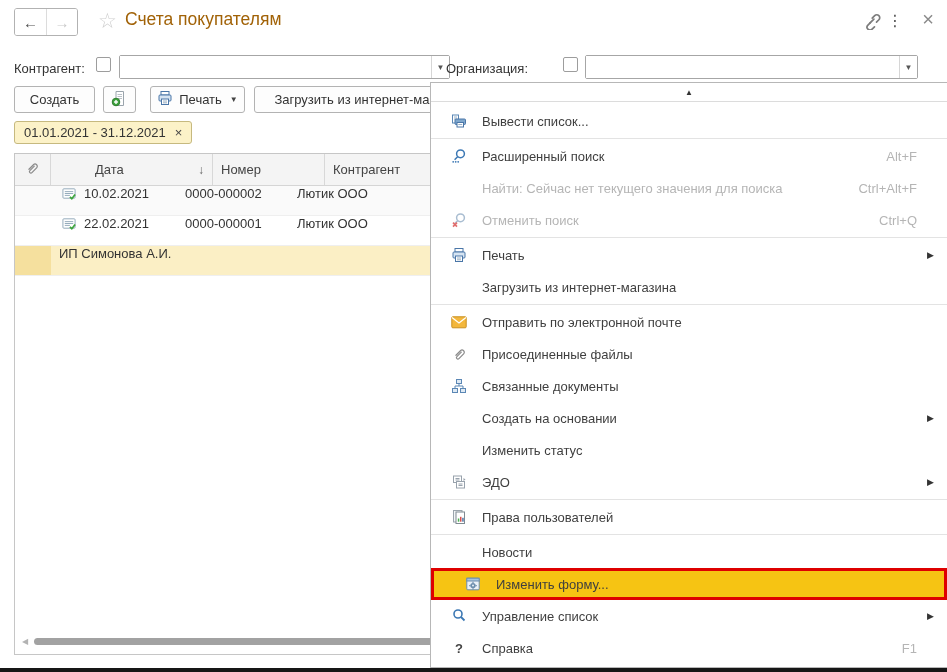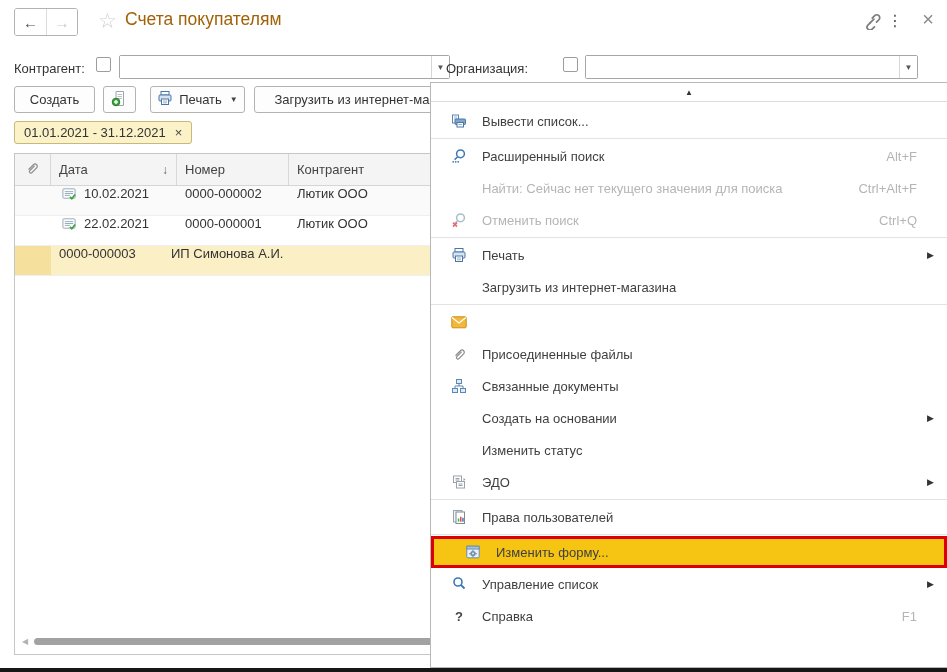--- a/index.html
+++ b/index.html
@@ -41,21 +41,21 @@
 
   
   .chip { position:absolute; left:14px; top:121px; height:23px; background:var(--chip-bg); border:1px solid #c6b97f; border-radius:3px; display:flex; align-items:center; padding:0 9px; font-size:13px; color:#333; gap:9px; }
   .chip .chip-close { font-size:13px; color:#444; cursor:pointer; line-height:1; }
 
   
   .grid { position:absolute; left:14px; top:153px; width:919px; height:502px; border:1px solid #c6c6c6; background:#fff; }
   .grid-header { display:flex; height:32px; background:#f4f4f4; border-bottom:1px solid #d5d5d5; font-size:13px; color:#444; }
   .gh-cell { display:flex; align-items:center; padding:0 8px; border-right:1px solid #d8d8d8; }
   .col-attach { width:36px; justify-content:center; padding:0; }
-  .col-date { width:126px; } .col-number { width:112px; } .col-contragent { flex:1; border-right:none; }
+  .col-date { width:126px;margin-left:36px; } .col-number { width:112px; } .col-contragent { flex:1; border-right:none; }
   .sort-arrow { margin-left:auto; color:#666; font-size:12px; }
   .grid-row { display:flex; height:30px; font-size:13px; color:#333; border-bottom:1px solid #efefef; align-items:stretch; cursor:pointer; }
   .grid-row:nth-child(odd) { background:#fafafa; }
   .grid-row.selected { background:var(--sel-row); }
   .grid-row.selected .gr-attach { background:var(--sel-accent); }
   .gr-cell { display:flex; align-items:flex-start; padding:0 8px; }
   .gr-attach { width:36px; }
   .gr-date { width:126px; gap:7px; padding-left:10px; }
   .gr-number { width:112px; }
   .gr-contragent { flex:1; }
@@ -208,21 +208,20 @@
                 </g>
                 <path d="M9 11.5 l2 2 l3.5-4.5" fill="none" stroke="#3ca53c" stroke-width="1.8"></path>
               </svg></span>
             <span>22.02.2021</span>
           </div>
           <div class="gr-cell gr-number">0000-000001</div>
           <div class="gr-cell gr-contragent">Лютик ООО</div>
         </div>
         <div class="grid-row selected">
           <div class="gr-cell gr-attach"></div>
-          <div class="gr-cell gr-number">0000-000003</div>
           <div class="gr-cell gr-contragent">ИП Симонова А.И.</div>
         </div>
       </div>
     <span class="hscroll-arrow">◀</span>
     <div class="hscroll-thumb"></div>
   </div>
 
   <div class="context-menu">
     <div class="menu-scrollup">
         <span>▲</span>
@@ -297,20 +296,21 @@
           <span class="mi-label">Загрузить из интернет-магазина</span>
         </div>
         <div class="menu-sep"></div>
         <div class="menu-item">
           <span class="mi-icon">
             <svg width="16" height="13" viewBox="0 0 16 13">
               <rect x="0.8" y="0.8" width="14.4" height="11" rx="1" fill="#f3b73c" stroke="#c98f1f"></rect>
               <path d="M1 1.5 L8 7 L15 1.5" fill="none" stroke="#fff" stroke-width="1.2"></path>
             </svg>
           </span>
+          <span class="mi-label">Отправить по электронной почте</span>
         </div>
         <div class="menu-item">
           <span class="mi-icon">
             <svg width="15" height="15" viewBox="0 0 16 16">
               <path d="M4.2 8.8 L9 4 a2.4 2.4 0 0 1 3.4 3.4 L7.4 12.4 a1.55 1.55 0 0 1-2.2-2.2 L9.9 5.5" fill="none" stroke="#8a8a8a" stroke-width="1.3" stroke-linecap="round"></path>
             </svg>
           </span>
           <span class="mi-label">Присоединенные файлы</span>
         </div>
         <div class="menu-item">
@@ -361,20 +361,24 @@
               <rect x="2.5" y="1.5" width="8.5" height="11.5" fill="#f2f5f7" stroke="#9aa4ac"></rect>
               <rect x="5" y="3" width="8.5" height="11.5" fill="#fff" stroke="#7f8a92"></rect>
               <rect x="6.8" y="9.5" width="1.5" height="3.2" fill="#4caf50"></rect>
               <rect x="9" y="7.8" width="1.5" height="4.9" fill="#d9534f"></rect>
               <rect x="11.2" y="8.8" width="1.5" height="3.9" fill="#4a76a8"></rect>
             </svg>
           </span>
           <span class="mi-label">Права пользователей</span>
         </div>
         <div class="menu-sep"></div>
+        <div class="menu-item">
+          <span class="mi-icon"></span>
+          <span class="mi-label">Новости</span>
+        </div>
         <div class="menu-item highlighted">
           <span class="mi-icon">
             <svg width="16" height="16" viewBox="0 0 16 16">
               <rect x="1.8" y="2.2" width="12.4" height="11.6" rx="1" fill="#eaf1f8" stroke="#6c8ead"></rect>
               <rect x="1.8" y="2.2" width="12.4" height="2.8" fill="#a8c4de" stroke="#6c8ead"></rect>
               <circle cx="8" cy="9.6" r="2.7" fill="#6c8ead"></circle>
               <circle cx="8" cy="9.6" r="1" fill="#eaf1f8"></circle>
               <g stroke="#6c8ead" stroke-width="1.2">
                 <line x1="8" y1="5.8" x2="8" y2="7"></line>
                 <line x1="8" y1="12.2" x2="8" y2="13.4"></line>

